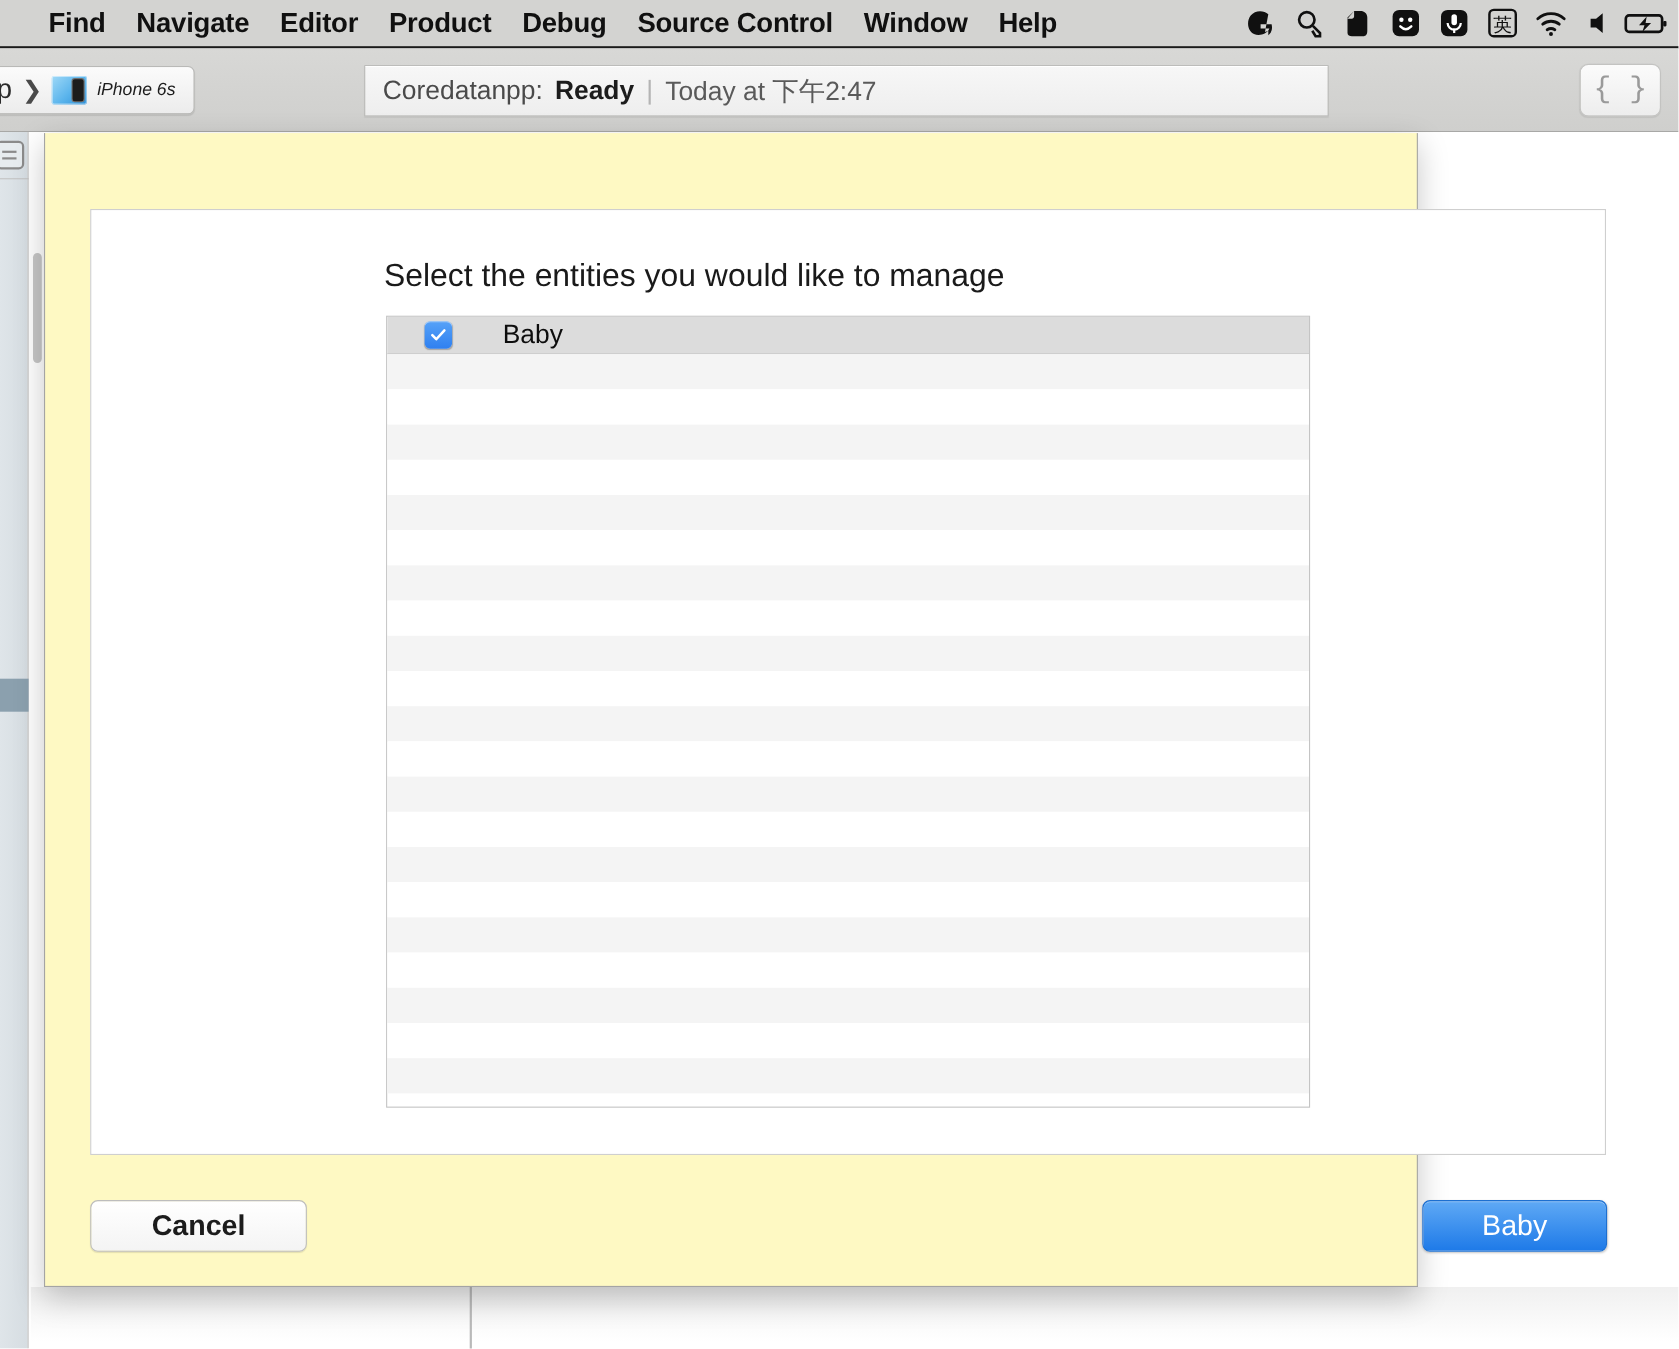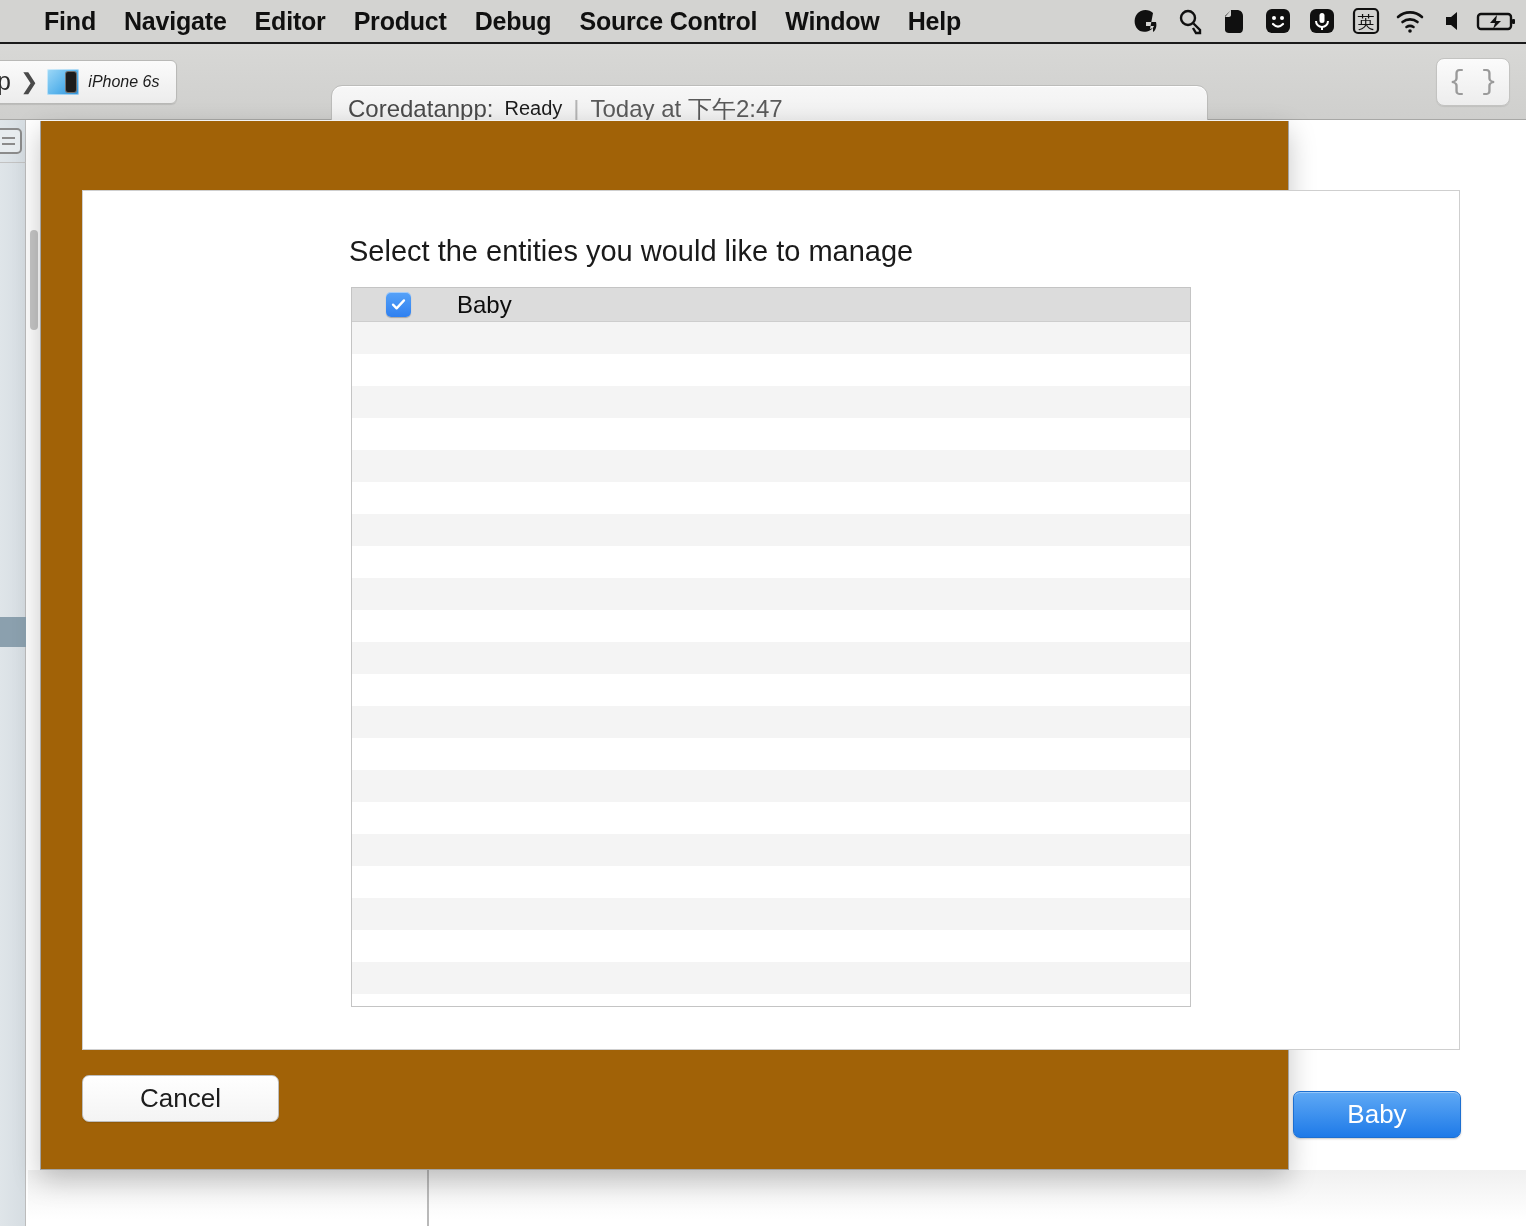--- a/index.html
+++ b/index.html
@@ -64,27 +64,27 @@
     content: ""; position: absolute; right: 3px; top: 3px;
     width: 10px; height: 20px; border-radius: 2px;
     background: #1c1c1c; box-shadow: 0 0 0 1px #6f6f6f;
   }
   .chip-label { font-size: 16px; color: #1c1c1c; white-space: nowrap; font-style: italic; }
 
   .activity-view {
     position: absolute; left: 331px; top: 15px;
     width: 877px; height: 47px;
     background: linear-gradient(to bottom, #f7f7f7 0%, #eeeeee 100%);
-    border: 1px solid #bcbcba; border-radius: 11px;
+    border: 1px solid #bcbcba; border-radius: 1px;
     box-shadow: inset 0 1px 0 rgba(255,255,255,0.9), 0 1px 1px rgba(0,0,0,0.06);
     display: flex; align-items: center;
-    padding-left: 16px; gap: 11px; margin-top: 26px;
+    padding-left: 16px; gap: 11px;
   }
   .act-target { font-size: 24px; color: #4a4a4a; }
-  .act-state { font-size: 20px; color: #1c1c1c; font-weight: normal; }
+  .act-state { font-size: 24px; color: #1c1c1c; font-weight: bold; }
   .act-sep { color: #b4b4b4; font-size: 24px; }
   .act-time { font-size: 24px; color: #5a5a5a; }
 
   .braces-button {
     position: absolute; right: 16px; top: 14px;
     width: 74px; height: 48px;
     border-radius: 8px;
     background: linear-gradient(to bottom, #fbfbfb 0%, #ededed 100%);
     border: 1px solid #c3c3c1;
     box-shadow: 0 1px 1px rgba(0,0,0,0.08);
@@ -133,21 +133,21 @@
   }
   .editor-bottom {
     position: absolute; left: 28px; top: 1050px; width: 1498px; height: 176px;
     background: linear-gradient(to bottom, #f0f0f0 0%, #ffffff 28%, #ffffff 100%);
   }
 
   
   .sheet {
     position: absolute; left: 40px; top: 121px;
     width: 1249px; height: 1049px;
-    background: #a16207;
+    background: #fef9c3;
     border: 1px solid #a4a4a4;
     border-top: none;
     box-shadow: 0 10px 26px rgba(0,0,0,0.22);
   }
   .sheet-panel {
     position: absolute; left: 41px; top: 69px;
     width: 1378px; height: 860px;
     background: #ffffff;
     border: 1px solid #cfcfcf;
   }
@@ -201,21 +201,21 @@
   
   .sheet-footer { position: absolute; left: 0; top: 950px; width: 1461px; height: 99px; }
   .btn {
     position: absolute; height: 47px;
     border-radius: 7px; border: 1px solid #bdbdbd;
     background: linear-gradient(to bottom, #ffffff 0%, #f4f4f4 100%);
     box-shadow: 0 1px 1px rgba(0,0,0,0.10);
     display: flex; align-items: center; justify-content: center;
     font-size: 26px; color: #1c1c1c;
   }
-  .btn-cancel { left: 41px; top: 4px; width: 197px; }
+  .btn-cancel { left: 41px; top: 20px; width: 197px; font-weight: bold; }
   .btn-previous { left: 1062px; top: 20px; width: 163px; }
   .btn-next {
     left: 1252px; top: 20px; width: 168px;
     background: linear-gradient(to bottom, #5fa9f5 0%, #1e7ae8 100%);
     border: 1px solid #1d6fd0; color: #ffffff;
     box-shadow: 0 1px 2px rgba(0,0,0,0.22), inset 0 1px 0 rgba(255,255,255,0.35);
   }
 </style>
 </head>
 <body>

